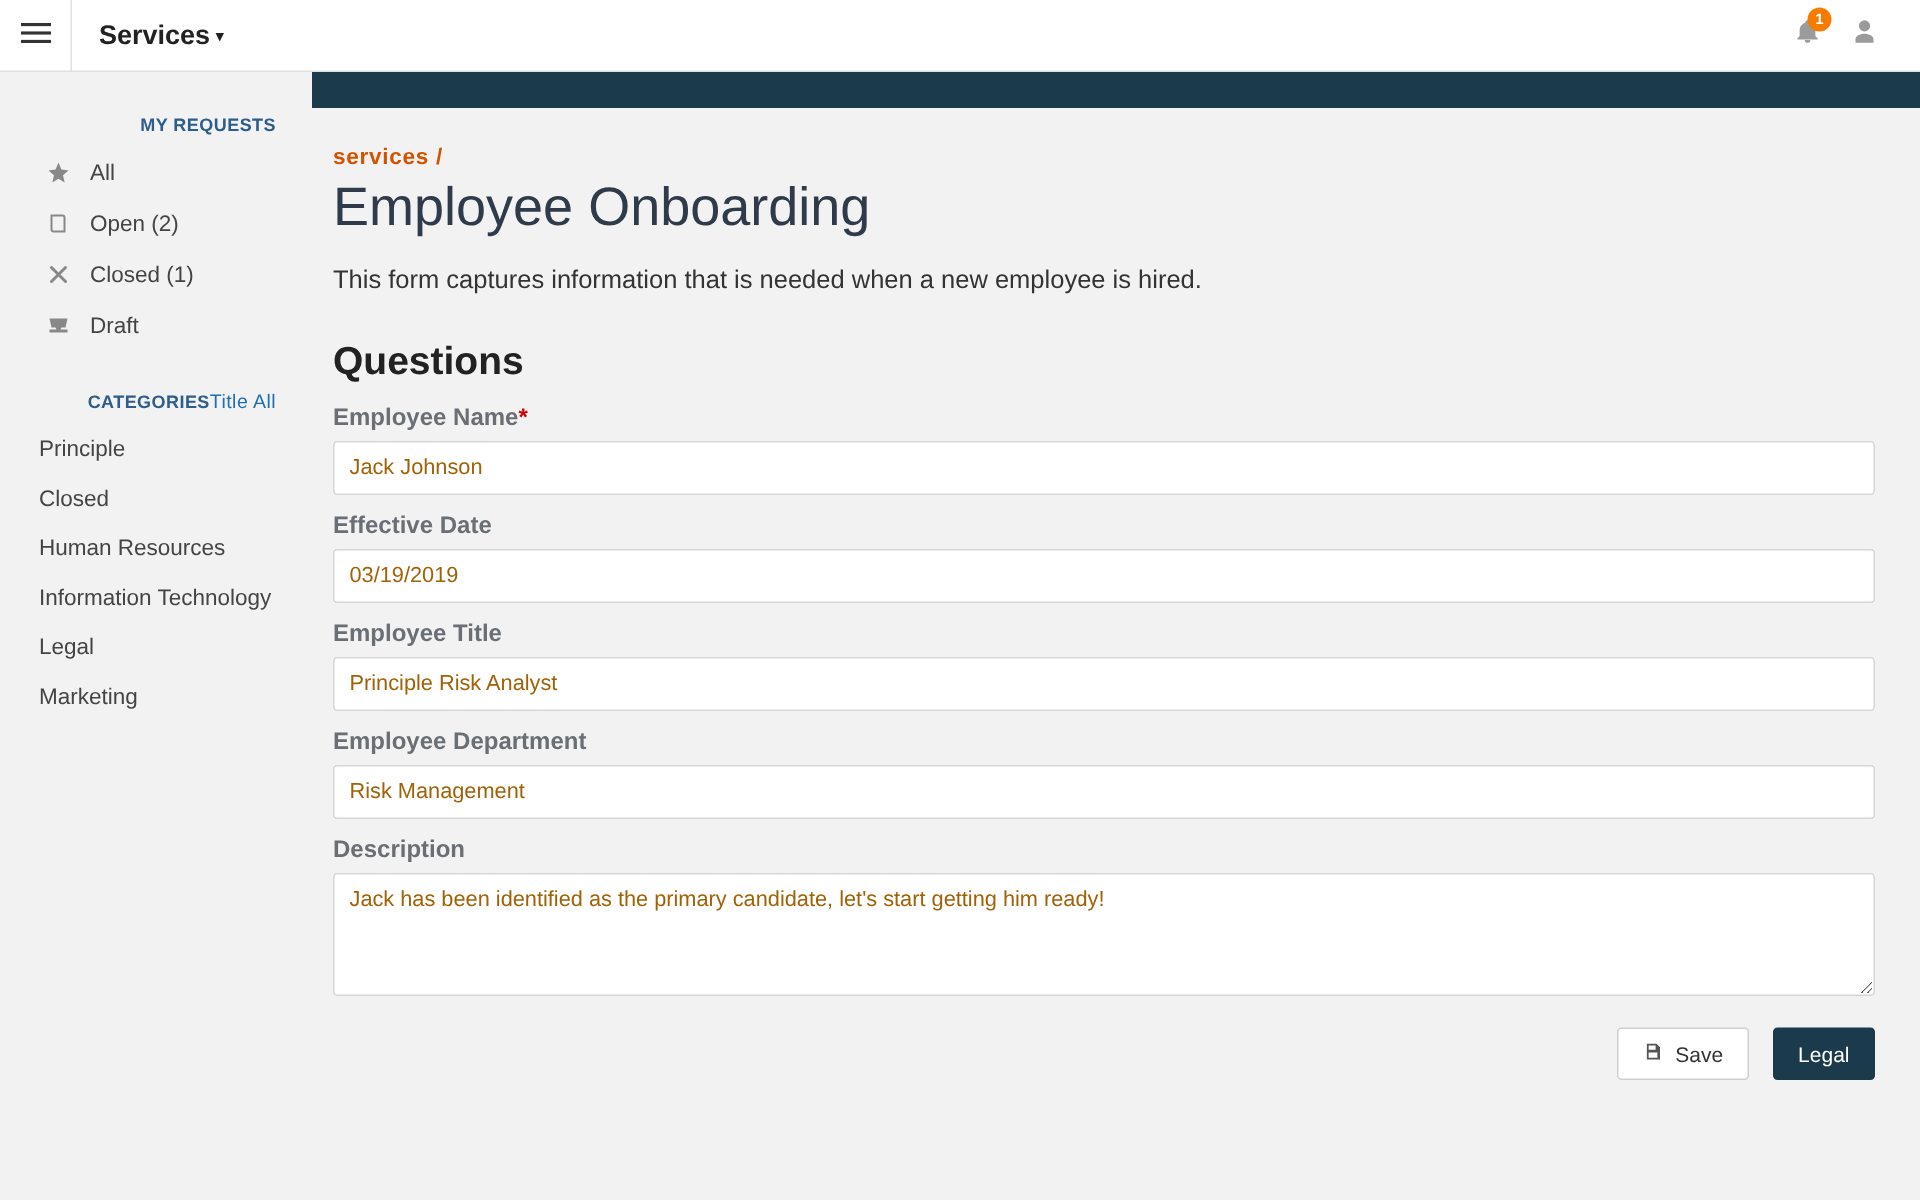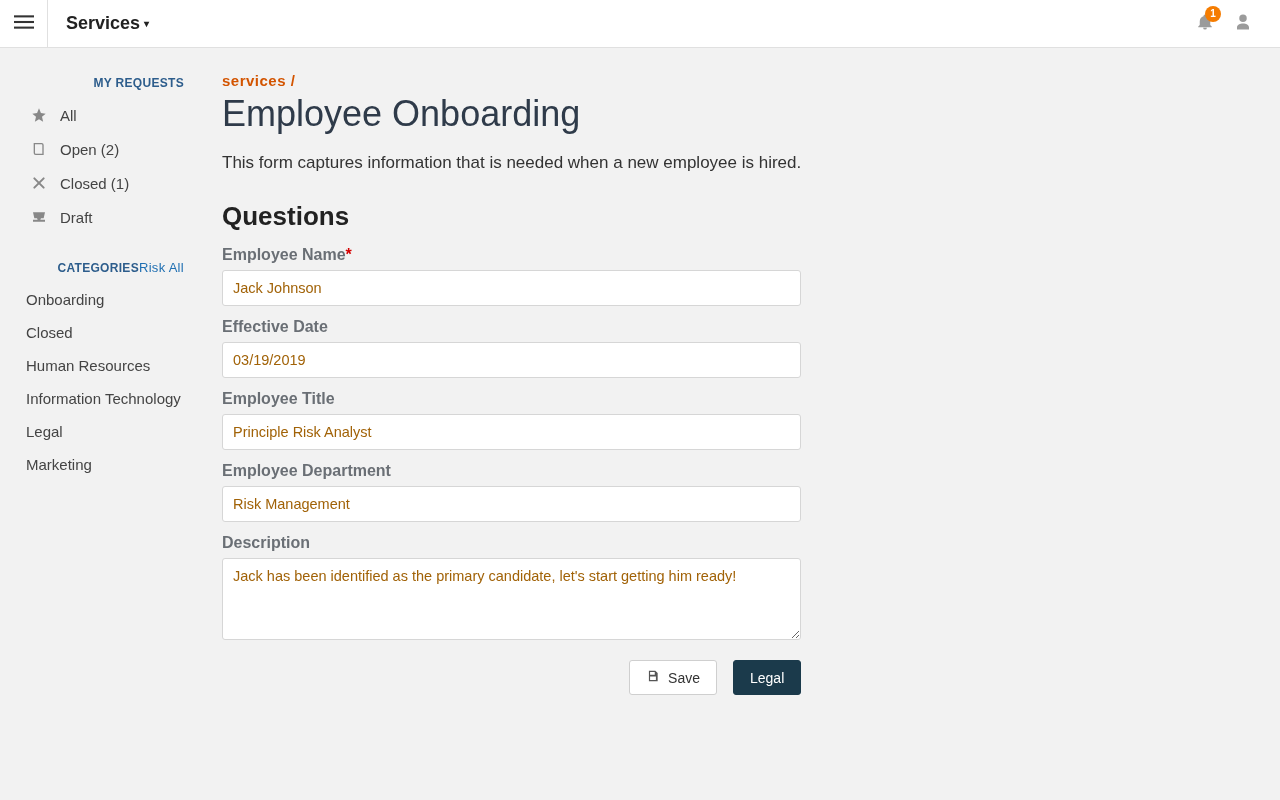--- a/index.html
+++ b/index.html
@@ -23,21 +23,21 @@
   .sidebar { width: 208px; background: #f2f2f2; padding: 20px 0 0 0; overflow-y: auto; }
   .section-title { font-size: 12px; font-weight: 600; color: #2d5d8c; padding: 8px 24px 8px 24px; letter-spacing: 0.3px; display:flex; justify-content:flex-end; align-items:center;}
   .view-all { color: #1f6fb2; font-size: 13px; font-weight: 400; cursor:pointer; }
   .nav-list { list-style: none; margin-bottom: 18px; }
   .nav-list li { display: flex; align-items: center; gap: 12px; padding: 8px 24px 8px 30px; color: #444; font-size: 15px; cursor: pointer; }
   .nav-list li .nicon { width: 18px; height: 18px; color: #888; display:flex; align-items:center; justify-content:center; }
   .nav-list li .nicon svg { width: 16px; height: 16px; fill: currentColor; }
   .cat-list { list-style:none; }
   .cat-list li { padding: 8px 24px 8px 26px; color: #444; font-size: 15px; cursor:pointer; }
 
-  .main { flex: 1; display:flex; flex-direction: row; background: #f2f2f2; overflow-y:auto; }
+  .main { flex: 1; display:flex; flex-direction: column; background: #f2f2f2; overflow-y:auto; }
   .banner { height: 24px; background: #1b3a4b; }
   .content { padding: 24px 30px 30px 14px; }
   .breadcrumb { color: #d35400; font-size: 15px; font-weight: 700; letter-spacing: 0.5px; }
   .page-title { font-size: 36px; font-weight: 400; color: #2f3b4a; margin-top: 4px; margin-bottom: 18px; }
   .page-desc { font-size: 17px; color: #333; margin-bottom: 28px; }
   .questions-h { font-size: 26px; font-weight: 700; color: #222; margin-bottom: 14px; }
 
   .field { margin-bottom: 12px; }
   .field-label { font-size: 16px; font-weight: 700; color: #6a6f75; margin-bottom: 6px; display:block; }
   .req { color: #d40000; }
@@ -126,24 +126,24 @@
           <svg viewBox="0 0 24 24">
               <path d="M3 5h18l-2 9h-4l-1 2h-4l-1-2H5L3 5zm0 11h18v3H3z"></path>
             </svg>
         </span>
         <span>Draft</span>
       </li>
     </ul>
 
     <div class="section-title">
       <span>CATEGORIES</span>
-      <span class="view-all">Risk All</span>
+      <span class="view-all">Title All</span>
     </div>
     <ul class="cat-list">
-      <li><span>Onboarding</span></li>
+      <li><span>Principle</span></li>
       <li><span>Closed</span></li>
       <li><span>Human Resources</span></li>
       <li><span>Information Technology</span></li>
       <li><span>Legal</span></li>
       <li><span>Marketing</span></li>
     </ul>
   </aside>
 
   <main class="main">
     <div class="banner"></div>

